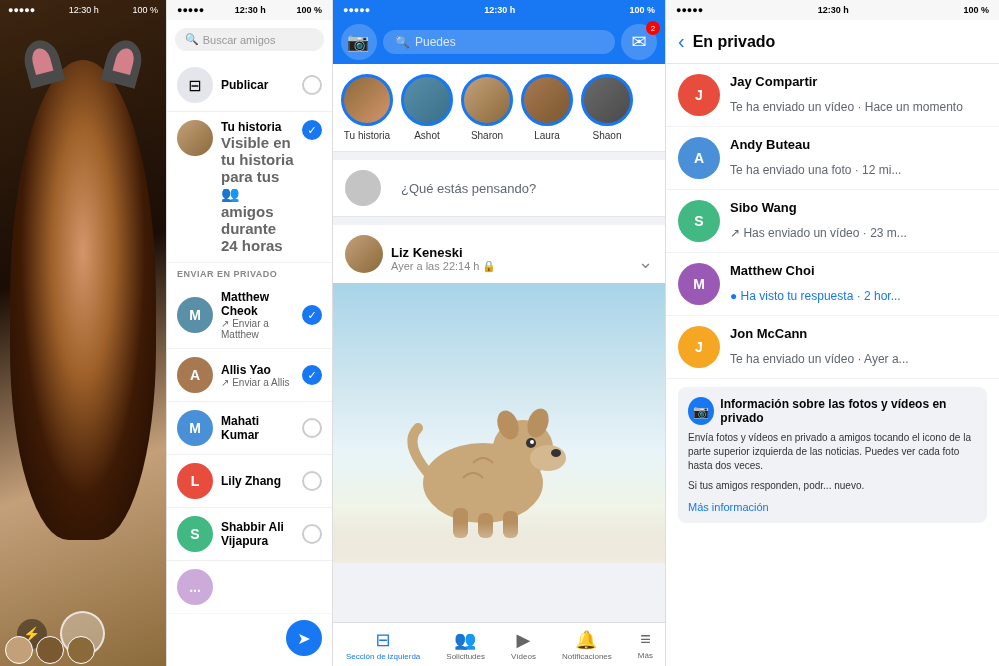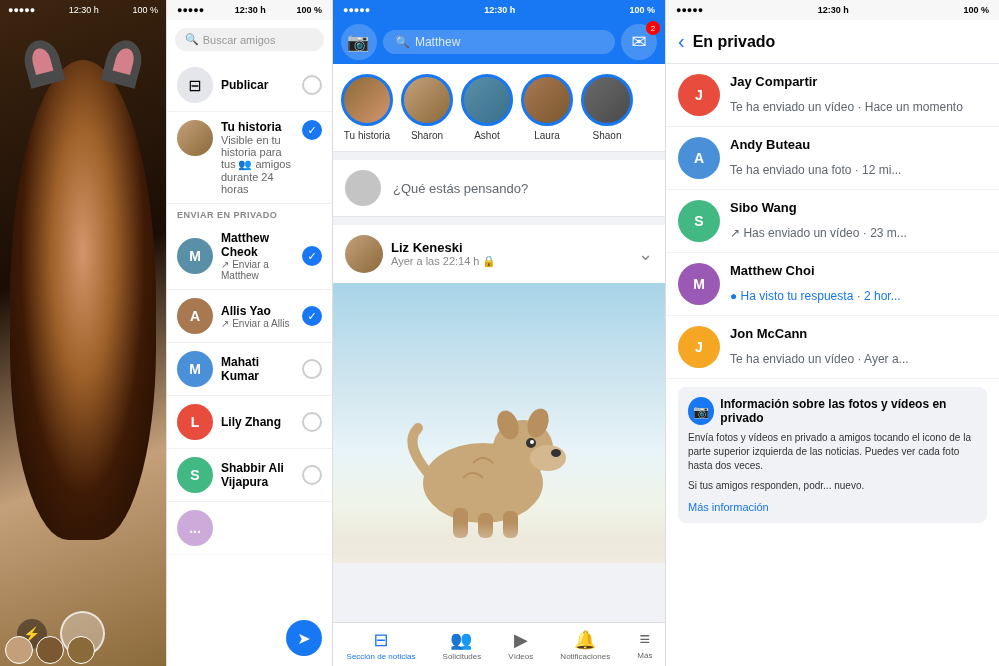--- a/index.html
+++ b/index.html
@@ -153,23 +153,23 @@
       justify-content: center;
       font-size: 16px;
       flex-shrink: 0;
     }
     .share-option-text {
       flex: 1;
       font-size: 12px;
       font-weight: 600;
     }
     .share-option-sub {
-      font-size: 11px;
+      font-size: 15px;
       color: #666;
-      font-weight: normal;
+      font-weight: bold;
     }
     .radio-circle {
       width: 20px;
       height: 20px;
       border-radius: 50%;
       border: 2px solid #ccc;
       flex-shrink: 0;
     }
     .radio-checked {
       background: #1877f2;
@@ -273,21 +273,21 @@
       font-size: 10px;
       color: #333;
       text-align: center;
     }
     .post-composer {
       background: #fff;
       margin: 8px 0 0;
       padding: 10px 12px;
       display: flex;
       align-items: center;
-      gap: 12px;
+      gap: 20px;
       border-bottom: 1px solid #e4e6eb;
       justify-content: center;
     }
     .composer-avatar {
       width: 36px;
       height: 36px;
       border-radius: 50%;
       background: #c4c4c4;
       flex-shrink: 0;
     }
@@ -295,21 +295,21 @@
       flex: 1;
       font-size: 13px;
       color: #606770;
     }
     .post-card {
       background: #fff;
       margin: 8px 0 0;
     }
     .post-card-header {
       display: flex;
-      align-items: center;
+      align-items: flex-end;
       padding: 10px 12px;
       gap: 8px;
     }
     .post-user-avatar {
       width: 38px;
       height: 38px;
       border-radius: 50%;
       background: #888;
     }
     .post-user-name {
@@ -608,40 +608,40 @@
   <div class="status-bar dark">
     <span>●●●●●</span>
     <span>12:30 h</span>
     <span>100 %</span>
   </div>
 
   <div class="feed-header">
     <div style="width:36px;height:36px;border-radius:50%;background:rgba(255,255,255,0.2);display:flex;align-items:center;justify-content:center;color:white;font-size:18px;">📷</div>
     <div class="feed-search-bar">
       <span>🔍</span>
-      <span>Matthew</span>
+      <span>Puedes</span>
     </div>
     <div class="relative">
       <div style="width:36px;height:36px;border-radius:50%;background:rgba(255,255,255,0.2);display:flex;align-items:center;justify-content:center;color:white;font-size:18px;">✉</div>
       <div class="notification-badge">2</div>
     </div>
   </div>
 
   <div class="stories-row">
     <div class="story-item">
       <div class="story-avatar story-color-1"></div>
       <span class="story-label">Tu historia</span>
     </div>
     <div class="story-item">
+      <div class="story-avatar story-color-3"></div>
+      <span class="story-label">Ashot</span>
+    </div>
+    <div class="story-item">
       <div class="story-avatar story-color-2"></div>
       <span class="story-label">Sharon</span>
-    </div>
-    <div class="story-item">
-      <div class="story-avatar story-color-3"></div>
-      <span class="story-label">Ashot</span>
     </div>
     <div class="story-item">
       <div class="story-avatar story-color-4"></div>
       <span class="story-label">Laura</span>
     </div>
     <div class="story-item">
       <div class="story-avatar story-color-5"></div>
       <span class="story-label">Shaon</span>
     </div>
   </div>
@@ -690,21 +690,21 @@
         <path d="M70 95 Q80 85 90 95" stroke="#b89060" stroke-width="2" fill="none"></path>
       </svg>
 
       <div style="position:absolute;bottom:0;left:0;right:0;height:40px;background:linear-gradient(0deg,#f0ece0,transparent);border-radius:0;"></div>
     </div>
   </div>
 
   <div class="feed-bottom-nav">
     <div class="nav-item active">
       <span class="nav-icon">⊟</span>
-      <span>Sección de noticias</span>
+      <span>Sección de izquierda</span>
     </div>
     <div class="nav-item">
       <span class="nav-icon">👥</span>
       <span>Solicitudes</span>
     </div>
     <div class="nav-item">
       <span class="nav-icon">▶</span>
       <span>Vídeos</span>
     </div>
     <div class="nav-item">

